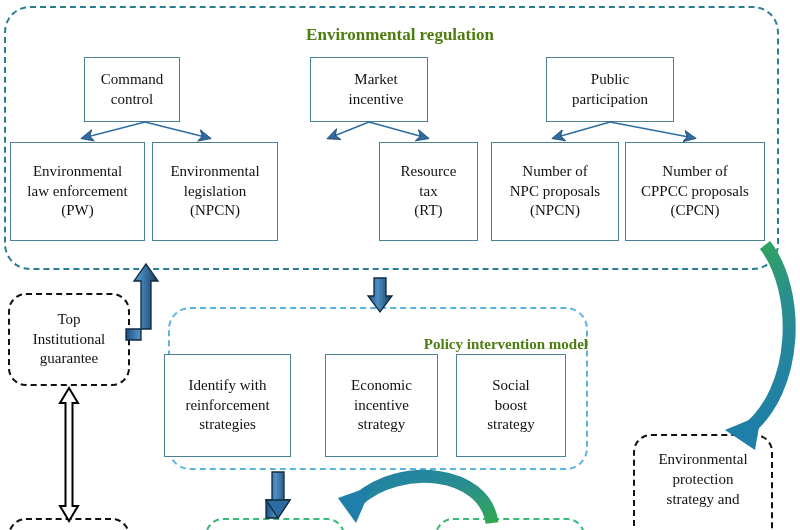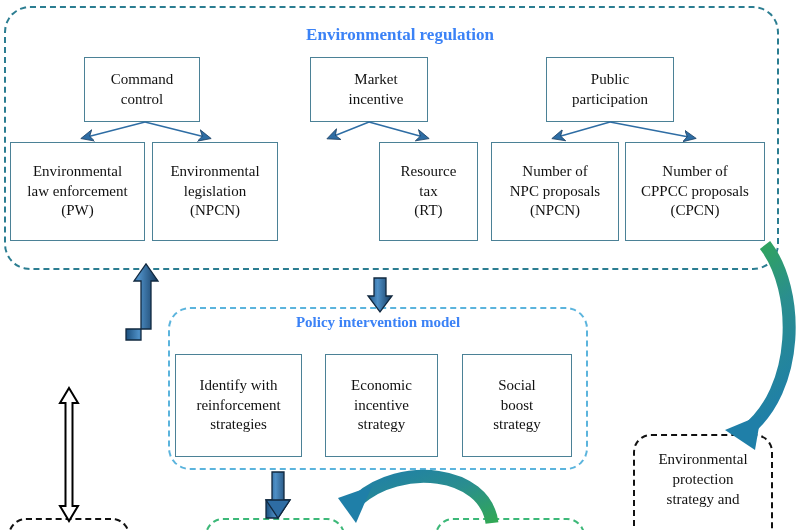--- a/index.html
+++ b/index.html
@@ -20,36 +20,36 @@
   .dash-teal{position:absolute;box-sizing:border-box;border:2px dashed #2b7d91;
              border-radius:26px;background:#fff;}
   .dash-lightblue{position:absolute;box-sizing:border-box;border:2px dashed #5bb4dd;
              border-radius:22px;background:#fff;}
   .dash-black{position:absolute;box-sizing:border-box;border:2.2px dashed #111;
              border-radius:18px;background:#fff;}
   .dash-green{position:absolute;box-sizing:border-box;border:2.2px dashed #3cb878;
              border-radius:18px;background:#fff;}
 
   .container-title{position:absolute;width:100%;text-align:center;font-weight:bold;
-                   color:#3b82f6;white-space:nowrap;}
+                   color:#4d7c0f;white-space:nowrap;}
 
   .t-lg{font-size:17px;}
   .t-md{font-size:15px;}
   .t-sm{font-size:15px;}
 </style>
 </head>
 <body>
 
 <div id="stage">
 
   <div class="dash-teal" style="left:4px;top:6px;width:775px;height:264px;"></div>
 
   <div class="container-title t-lg" style="left:0;top:25px;">Environmental regulation</div>
 
-  <div class="box solidbox t-md" style="left:84px;top:57px;width:116px;height:65px;">
+  <div class="box solidbox t-md" style="left:84px;top:57px;width:96px;height:65px;">
     <span class="ln">Command</span>
     <span class="ln">control</span>
   </div>
 
   <div class="box solidbox t-md" style="left:310px;top:57px;width:118px;height:65px;padding-left:14px;">
     <span class="ln">Market</span>
     <span class="ln">incentive</span>
   </div>
 
   <div class="box solidbox t-md" style="left:546px;top:57px;width:128px;height:65px;">
@@ -83,40 +83,45 @@
   </div>
 
   <div class="box solidbox t-sm" style="left:625px;top:142px;width:140px;height:99px;">
     <span class="ln">Number of</span>
     <span class="ln">CPPCC proposals</span>
     <span class="ln">(CPCN)</span>
   </div>
 
   <div class="dash-lightblue" style="left:168px;top:307px;width:420px;height:163px;"></div>
 
-  <div class="container-title t-md" style="left:168px;width:420px;top:314px;">Policy intervention model</div>
-
-  <div class="box solidbox t-md" style="left:175px;top:354px;width:127px;height:103px;">
+  <div class="container-title t-md" style="left:168px;width:420px;top:336px;text-align:right;">Policy intervention model</div>
+
+  <div class="box solidbox t-md" style="left:164px;top:354px;width:127px;height:103px;">
     <span class="ln">Identify with</span>
     <span class="ln">reinforcement</span>
     <span class="ln">strategies</span>
   </div>
 
   <div class="box solidbox t-md" style="left:325px;top:354px;width:113px;height:103px;">
     <span class="ln">Economic</span>
     <span class="ln">incentive</span>
     <span class="ln">strategy</span>
   </div>
 
-  <div class="box solidbox t-md" style="left:456px;top:354px;width:110px;height:103px;margin-left:6px;">
+  <div class="box solidbox t-md" style="left:456px;top:354px;width:110px;height:103px;">
     <span class="ln">Social</span>
     <span class="ln">boost</span>
     <span class="ln">strategy</span>
   </div>
 
+  <div class="box dash-black" style="left:8px;top:293px;width:122px;height:93px;display:flex;">
+    <span class="ln t-md">Top</span>
+    <span class="ln t-sm">Institutional</span>
+    <span class="ln t-sm">guarantee</span>
+  </div>
 
   <div class="box dash-black" style="left:633px;top:434px;width:140px;height:120px;justify-content:flex-start;padding-top:14px;">
     <span class="ln t-sm">Environmental</span>
     <span class="ln t-sm">protection</span>
     <span class="ln t-sm">strategy and</span>
   </div>
 
   <div class="dash-green" style="left:205px;top:518px;width:140px;height:60px;"></div>
   <div class="dash-green" style="left:435px;top:518px;width:150px;height:60px;"></div>
   <div class="dash-black" style="left:8px;top:518px;width:122px;height:60px;"></div>

